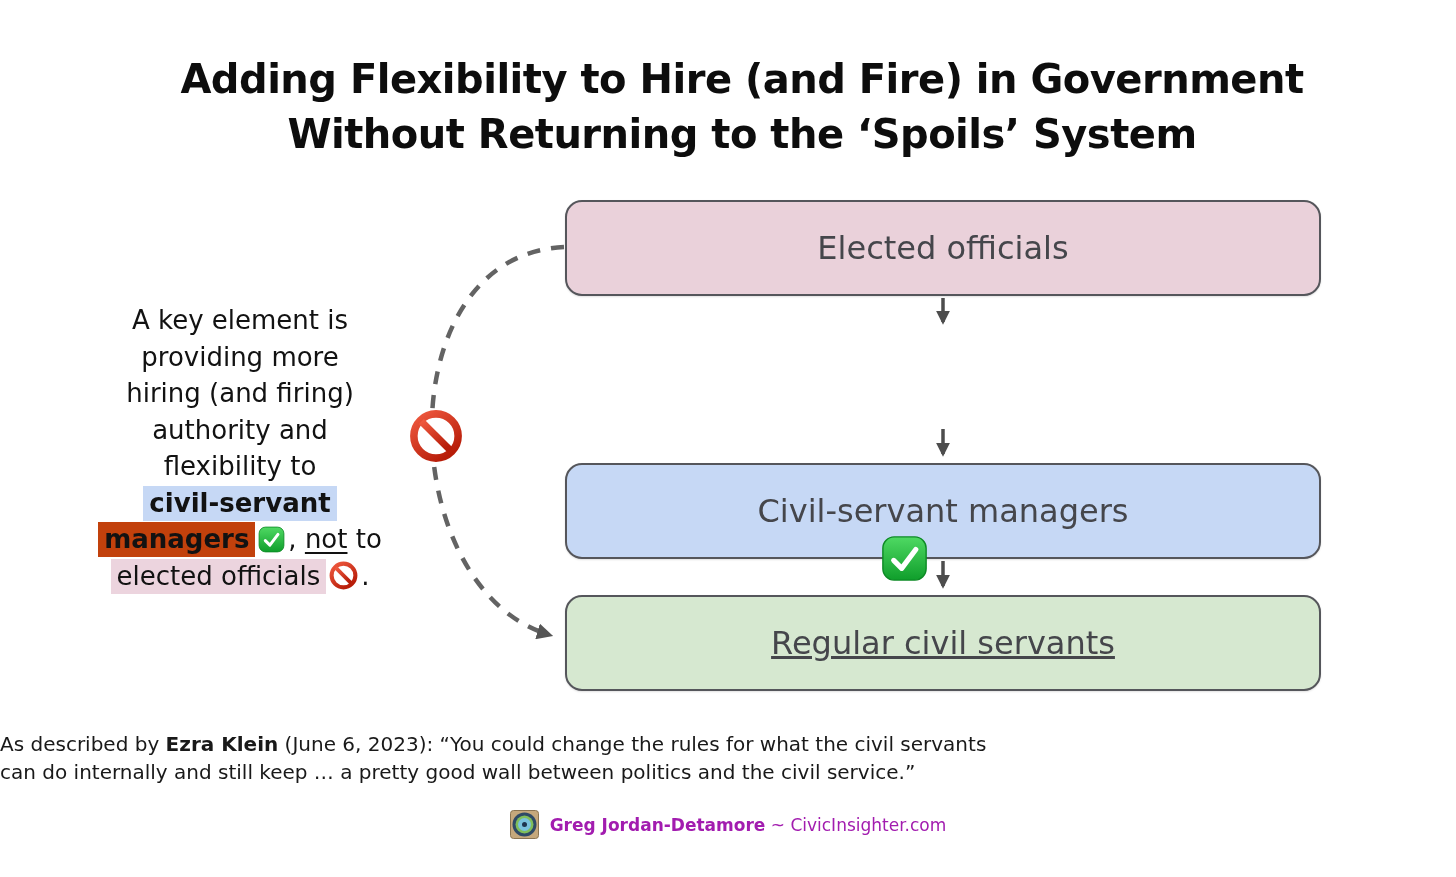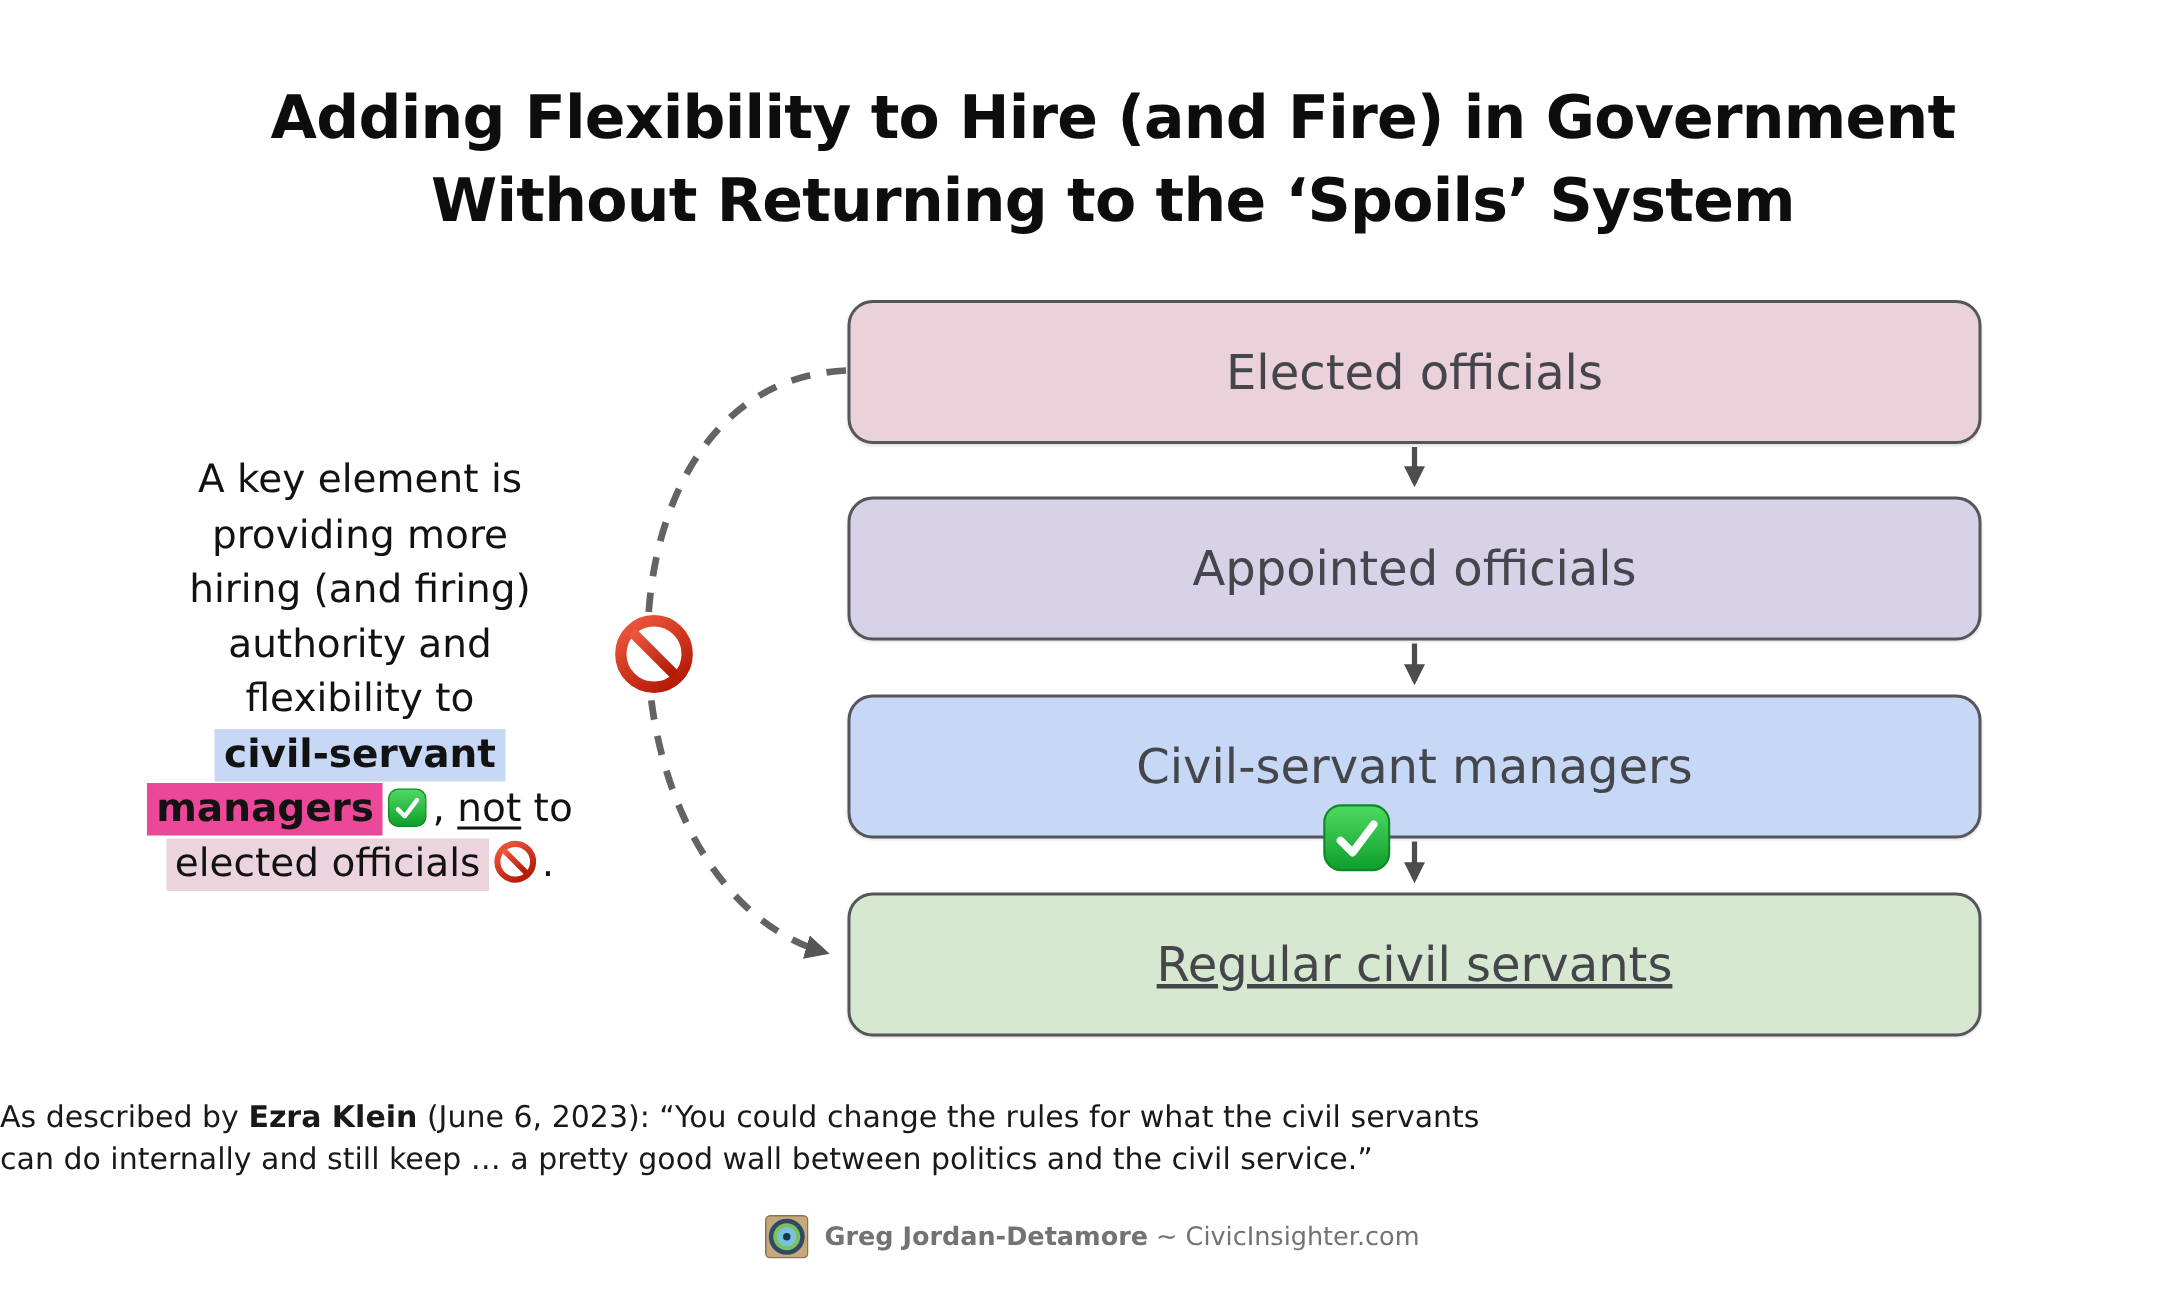--- a/index.html
+++ b/index.html
@@ -88,21 +88,21 @@
 
   
   .attribution {
     position: absolute;
     top: 810px; left: 0; right: 0;
     display: flex;
     align-items: center;
     justify-content: center;
     gap: 11px;
     font-size: 17px;
-    color: #737373;
+    color: #a21caf;
   }
   .attribution b { font-weight: bold; }
   .logo { width: 29px; height: 29px; display: block; }
 </style>
 </head>
 <body>
 
 <div class="canvas">
 
   <h1 class="title">
@@ -113,21 +113,21 @@
   <div class="side-note">
     <div>A key element is</div>
     <div>providing more</div>
     <div>hiring (and firing)</div>
     <div>authority and</div>
     <div>flexibility to</div>
     <div>
       <span class="hl hl-blue" style="background: rgb(198, 216, 245);">civil-servant</span>
     </div>
     <div>
-      <span class="hl hl-blue" style="background: #ec4899; margin-top: 32px;">managers</span><svg class="inline-icon" width="27" height="27" viewBox="0 0 100 100">
+      <span class="hl hl-blue" style="background: #c2410c; margin-top: 32px;">managers</span><svg class="inline-icon" width="27" height="27" viewBox="0 0 100 100">
         <defs>
           <linearGradient id="grn" x1="0" y1="0" x2="0" y2="1">
             <stop offset="0" stop-color="#4fd963"></stop>
               <stop offset="1" stop-color="#0f9e2b"></stop>
           </linearGradient>
         </defs>
         <rect x="4" y="4" width="92" height="92" rx="24" fill="url(#grn)" stroke="#0c8a24" stroke-width="3"></rect>
         <path d="M27 54 L44 71 L74 31" fill="none" stroke="#ffffff" stroke-width="11" stroke-linecap="round" stroke-linejoin="round"></path>
       </svg><span>, </span><span class="underlined">not</span><span> to</span>
     </div>
@@ -141,23 +141,20 @@
         </defs>
         <circle cx="50" cy="50" r="41" fill="#ffffff" stroke="url(#red)" stroke-width="14"></circle>
         <line x1="23" y1="23" x2="77" y2="77" stroke="url(#red)" stroke-width="13"></line>
       </svg><span>.</span>
     </div>
   </div>
 
   <div class="flow-box box-1" style="background: rgb(234, 209, 218);">
     <span>Elected officials</span>
   </div>
-  <div class="flow-box box-2" style="background: rgb(216, 210, 232);">
-    <span>Appointed officials</span>
-  </div>
   <div class="flow-box box-3" style="background: rgb(198, 216, 245);">
     <span>Civil-servant managers</span>
   </div>
   <div class="flow-box box-4" style="background: rgb(214, 232, 208);">
     <span>Regular civil servants</span>
   </div>
 
   <svg class="overlay" viewBox="0 0 1456 877">
     <defs>
       <marker id="ah" viewBox="0 0 10 10" refX="8" refY="5" markerWidth="4" markerHeight="4" orient="auto">

